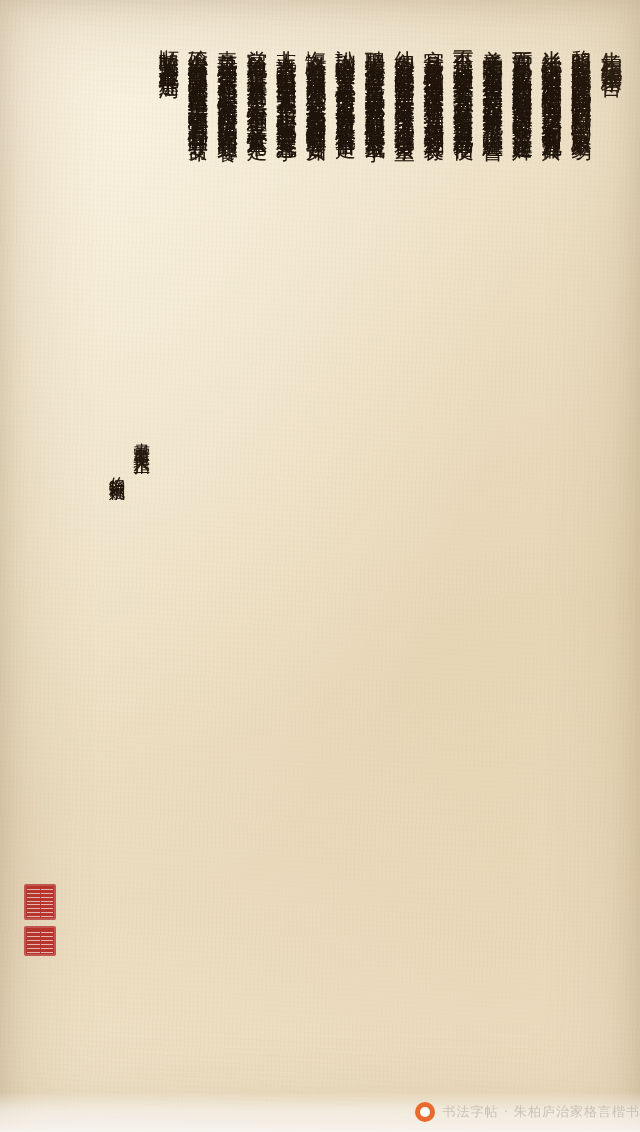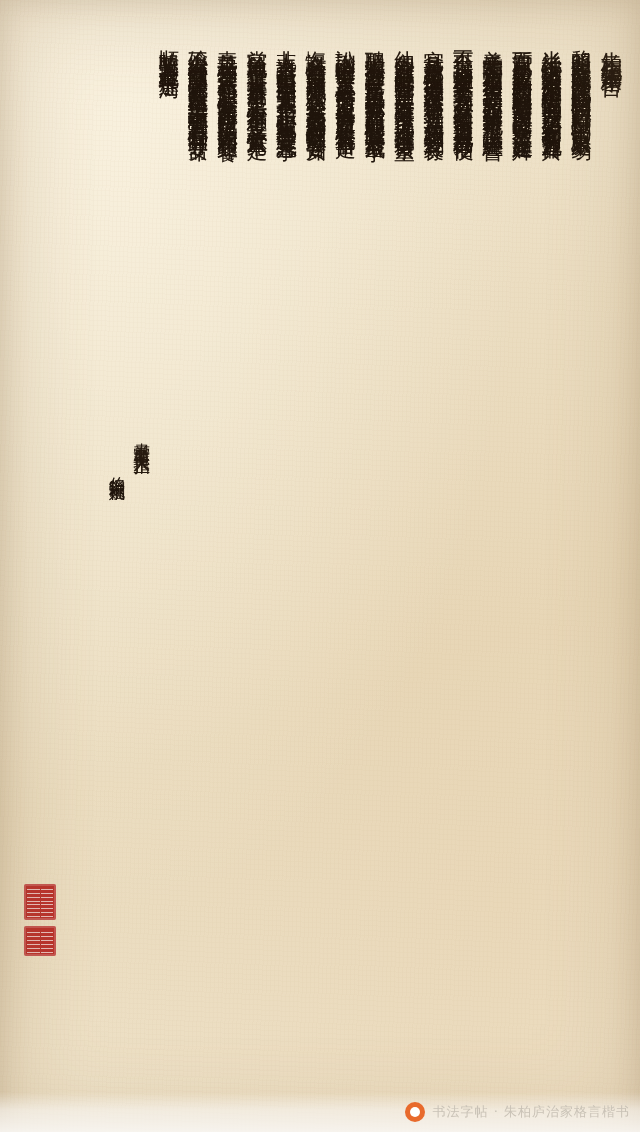--- a/index.html
+++ b/index.html
@@ -113,21 +113,20 @@
   .watermark {
     position: absolute;
     left: 0;
     right: 0;
     bottom: 0;
     height: 40px;
     display: flex;
     align-items: center;
     justify-content: flex-end;
     gap: 8px;
-    padding-right: 10px;
     background: linear-gradient(180deg, rgba(255,255,255,0.0) 0%, rgba(255,255,255,0.55) 45%, rgba(255,255,255,0.8) 100%);
   }
   .wm-logo {
     width: 20px;
     height: 20px;
     border-radius: 50%;
     background: #e86a2c;
     position: relative;
     flex: none;
   }

